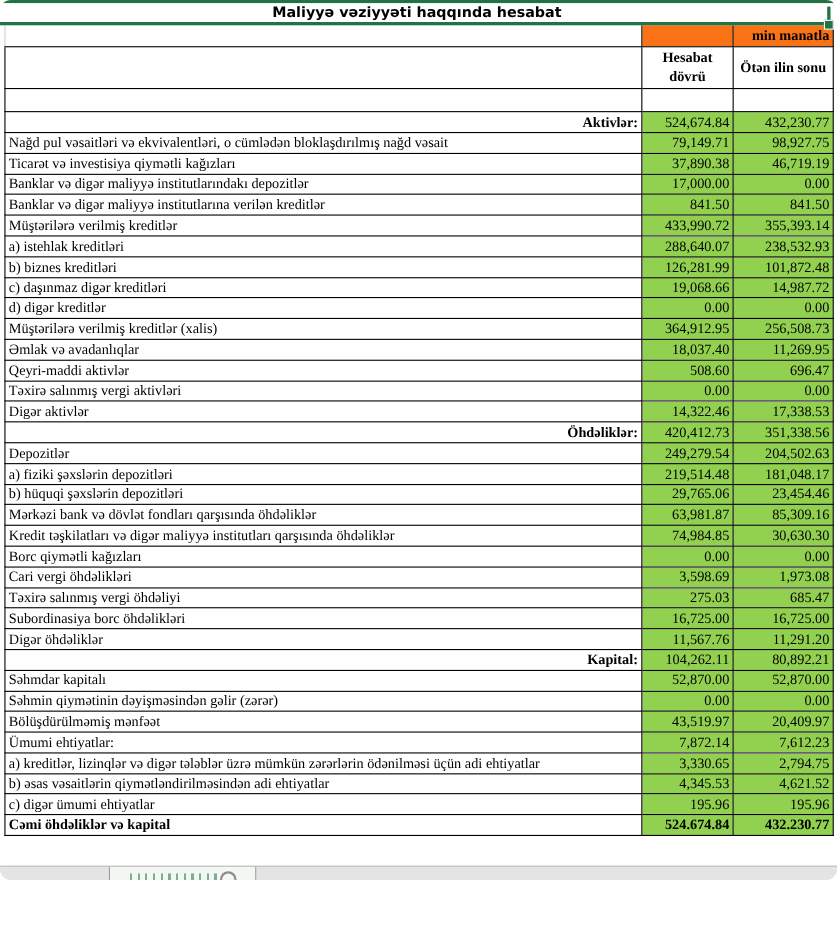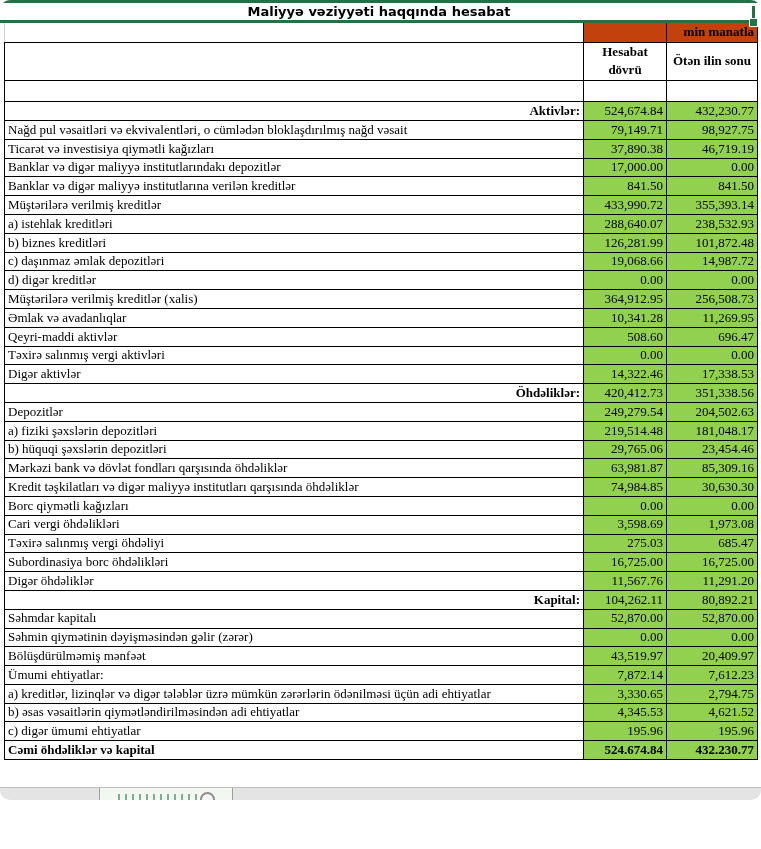--- a/index.html
+++ b/index.html
@@ -12,21 +12,21 @@
   #title-row .title-text{font-family:"DejaVu Sans","Liberation Sans",sans-serif;font-weight:bold;font-size:13px;color:#000;}
   #sel-right{position:absolute;right:3px;top:3px;width:3px;height:17px;background:#217346;}
   #sel-handle{position:absolute;right:0px;top:18px;width:7px;height:7px;background:#217346;border:1px solid #fff;z-index:5;}
   
   table{border-collapse:collapse;table-layout:fixed;margin-left:4px;width:753px;}
   col.c-label{width:579px;} col.c-p1{width:83px;} col.c-p2{width:91px;}
   td,th{border:1px solid #000;padding:0 3px;overflow:hidden;white-space:nowrap;
         font-size:13px;line-height:1.25;vertical-align:middle;box-sizing:border-box;}
   tr.unit-row td{border-top:none;height:19px;}
   tr.unit-row td.u-label{border-left-color:#d0d0d0;border-bottom-color:#000;}
-  tr.unit-row td.u-cell{background:#c2410c;}
+  tr.unit-row td.u-cell{background:#f97316;}
   td.unit-cell{text-align:right;font-weight:bold;}
   tr.header-row th{height:36px;background:#fff;font-weight:bold;text-align:center;vertical-align:middle;}
   th.hdr-period{white-space:normal;line-height:1.45;}
   tr.spacer-row td{height:21px;background:#fff;}
   tr.data-row td{height:18.8px;}
   td.label-cell{background:#ffffff;text-align:left;}
   td.value-cell{background:#92D050;text-align:right;}
   tr.section-row td.label-cell{font-weight:bold;text-align:right;}
   tr.total-row td{font-weight:bold;}
   
@@ -111,37 +111,37 @@
           <td class="label-cell">a) istehlak kreditləri</td>
           <td class="value-cell">288,640.07</td>
           <td class="value-cell">238,532.93</td>
         </tr>
         <tr class="data-row">
           <td class="label-cell">b) biznes kreditləri</td>
           <td class="value-cell">126,281.99</td>
           <td class="value-cell">101,872.48</td>
         </tr>
         <tr class="data-row">
-          <td class="label-cell">c) daşınmaz əmlak depozitləri</td>
+          <td class="label-cell">c) daşınmaz digər kreditləri</td>
           <td class="value-cell">19,068.66</td>
           <td class="value-cell">14,987.72</td>
         </tr>
         <tr class="data-row">
           <td class="label-cell">d) digər kreditlər</td>
           <td class="value-cell">0.00</td>
           <td class="value-cell">0.00</td>
         </tr>
         <tr class="data-row">
           <td class="label-cell">Müştərilərə verilmiş kreditlər (xalis)</td>
           <td class="value-cell">364,912.95</td>
           <td class="value-cell">256,508.73</td>
         </tr>
         <tr class="data-row">
           <td class="label-cell">Əmlak və avadanlıqlar</td>
-          <td class="value-cell">10,341.28</td>
+          <td class="value-cell">18,037.40</td>
           <td class="value-cell">11,269.95</td>
         </tr>
         <tr class="data-row">
           <td class="label-cell">Qeyri-maddi aktivlər</td>
           <td class="value-cell">508.60</td>
           <td class="value-cell">696.47</td>
         </tr>
         <tr class="data-row">
           <td class="label-cell">Təxirə salınmış vergi aktivləri</td>
           <td class="value-cell">0.00</td>

